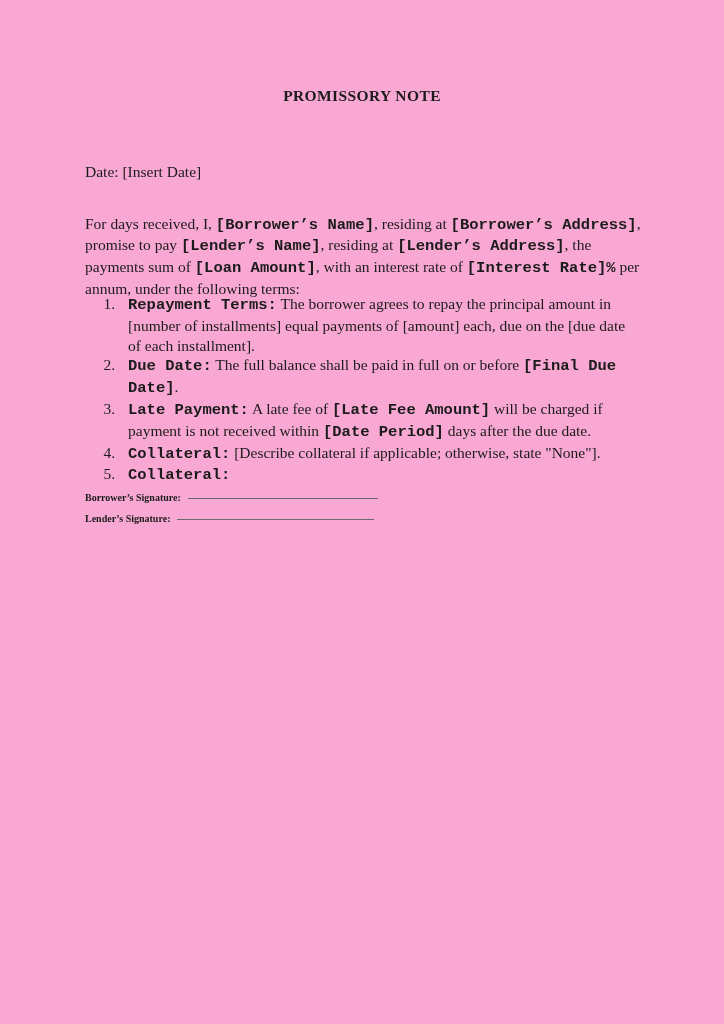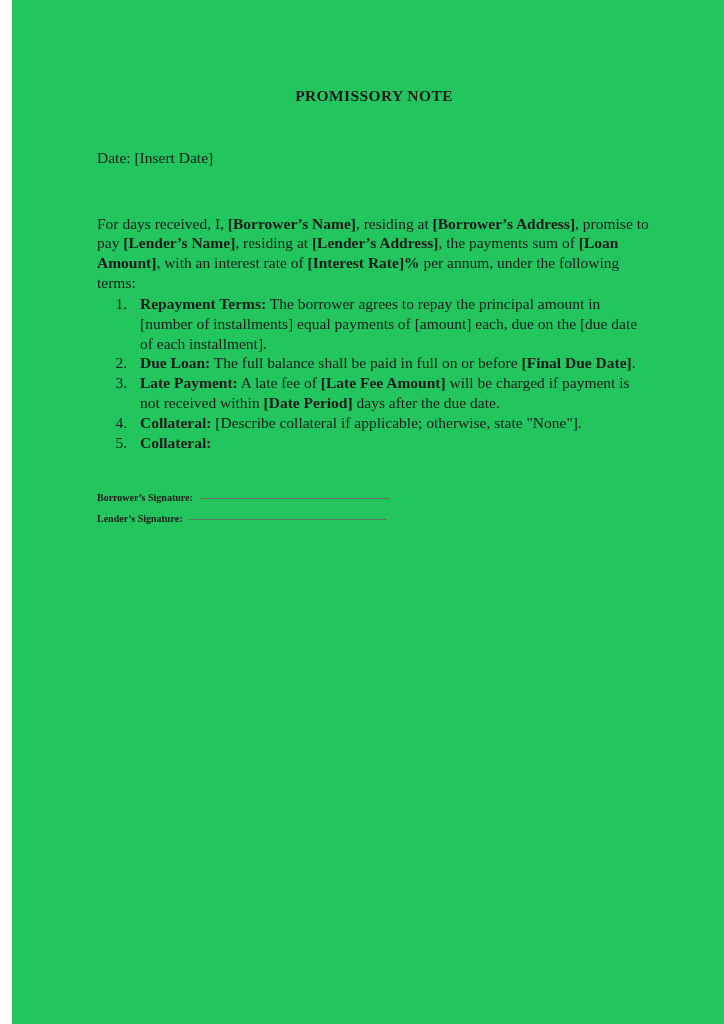--- a/index.html
+++ b/index.html
@@ -13,41 +13,40 @@
     position: relative;
     overflow: hidden;
     font-family: "Liberation Serif", "DejaVu Serif", serif;
     color: #1b1b1b;
     -webkit-font-smoothing: antialiased;
   }
 
   .page {
     position: absolute;
     inset: 0;
-    background: #22c55e;
-    margin-left: 12px;
+    background: #f9a8d4;
   }
 
   
   .doc-title {
     position: absolute;
     top: 86px;
     left: 0;
     width: 724px;
     text-align: center;
     font-size: 15.5px;
     font-weight: bold;
     letter-spacing: 0.4px;
     line-height: 20px;
   }
 
   
   .date-line {
     position: absolute;
-    top: 148px;
+    top: 162px;
     left: 85px;
     font-size: 15.5px;
     line-height: 20px;
   }
 
   
   .intro-para {
     position: absolute;
     top: 198px;
     left: 85px;
@@ -104,21 +103,21 @@
   .sig-rule {
     display: inline-block;
     vertical-align: 2px;
     border-bottom: 1.4px solid #6a6a6a;
     height: 0;
     margin-left: 7px;
   }
   .sig-rule.borrower { width: 190px; }
   .sig-rule.lender   { width: 197px; }
 
-  b, .b { font-weight: bold; }
+  b, .b { font-weight: bold; font-family: Liberation Mono, monospace; }
 </style>
 </head>
 <body>
 
 <div class="page">
 
   <div class="doc-title">PROMISSORY NOTE</div>
 
   <div class="date-line">Date: [Insert Date]</div>
 
@@ -128,21 +127,21 @@
 
   <ol class="terms-list">
 
     <li>
       <span class="marker">1.</span>
       <span class="li-body"><b>Repayment Terms:</b><span> The borrower agrees to repay the principal amount in [number of installments] equal payments of [amount] each, due on the [due date of each installment].</span></span>
     </li>
 
     <li>
       <span class="marker">2.</span>
-      <span class="li-body"><b>Due Loan:</b><span> The full balance shall be paid in full on or before </span><b>[Final Due Date]</b><span>.</span></span>
+      <span class="li-body"><b>Due Date:</b><span> The full balance shall be paid in full on or before </span><b>[Final Due Date]</b><span>.</span></span>
     </li>
 
     <li>
       <span class="marker">3.</span>
       <span class="li-body"><b>Late Payment:</b><span> A late fee of </span><b>[Late Fee Amount]</b><span> will be charged if payment is not received within </span><b>[Date Period]</b><span> days after the due date.</span></span>
     </li>
 
     <li>
       <span class="marker">4.</span>
       <span class="li-body"><b>Collateral:</b><span> [Describe collateral if applicable; otherwise, state "None"].</span></span>

